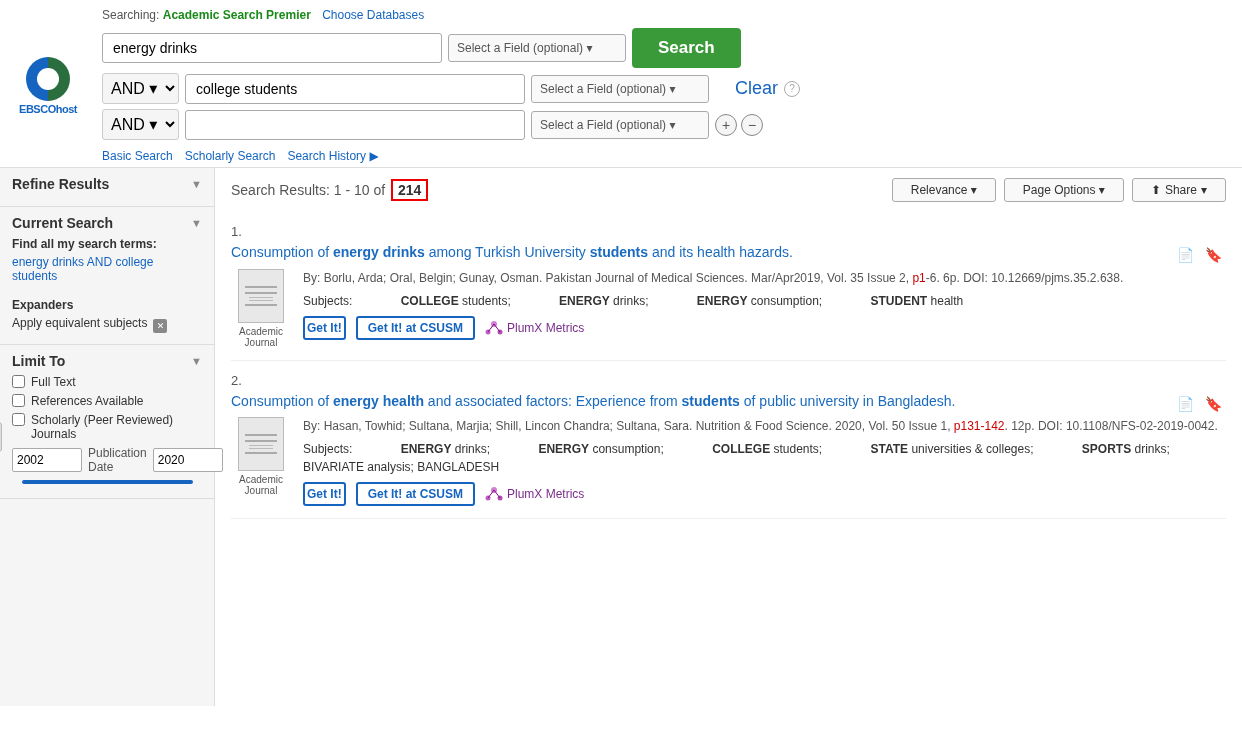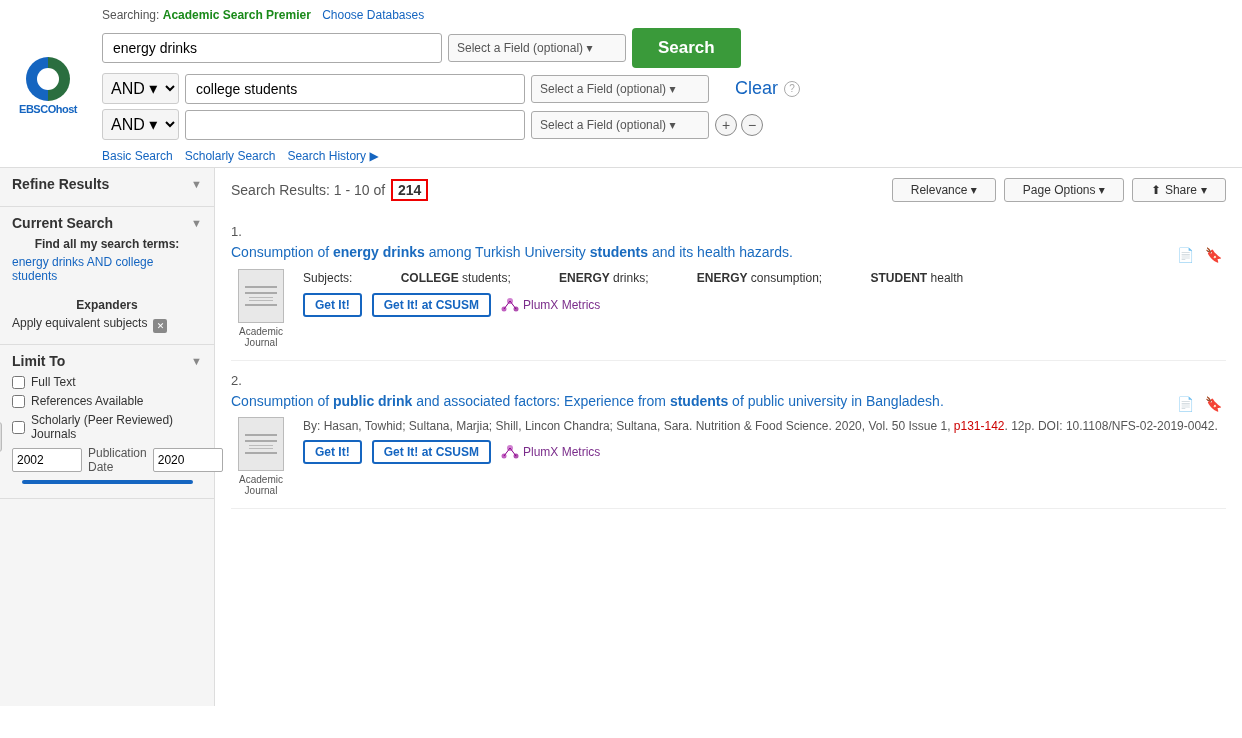--- a/index.html
+++ b/index.html
@@ -143,25 +143,25 @@
     }
     .sidebar-section {
       border-bottom: 1px solid #ddd;
       padding: 8px 12px;
     }
     .sidebar-title {
       display: flex; justify-content: space-between; align-items: center;
       font-size: 14px; font-weight: bold; color: #333; margin-bottom: 6px;
     }
     .sidebar-title .expand-icon { color: #888; font-size: 11px; cursor: pointer; }
-    .sidebar-subtitle { font-size: 12px; font-weight: bold; color: #333; margin-bottom: 4px; text-align: center; }
+    .sidebar-subtitle { font-size: 12px; font-weight: bold; color: #333; margin-bottom: 4px; }
     .sidebar-link { color: #1565c0; font-size: 12px; cursor: pointer; }
     .sidebar-expander-label { font-size: 12px; color: #333; margin-bottom: 6px; }
     .checkbox-row {
-      display: flex; align-items: center; gap: 6px; margin-bottom: 5px;
+      display: flex; align-items: flex-start; gap: 6px; margin-bottom: 5px;
     }
     .checkbox-row input[type=checkbox] { cursor: pointer; }
     .checkbox-label { font-size: 12px; color: #333; }
     .remove-icon {
       display: inline-flex; align-items: center; justify-content: center;
       width: 14px; height: 14px; background: #888; color: #fff;
       border-radius: 2px; font-size: 9px; cursor: pointer; margin-left: 2px;
     }
     .pub-date-row {
       display: flex; align-items: center; gap: 6px; margin-top: 4px;
@@ -231,21 +231,21 @@
     .journal-icon-img .line-sm { width: 24px; height: 1px; background: #bbb; margin: 1px 0; }
     .result-detail { flex: 1; }
     .result-meta { font-size: 12px; color: #555; margin-bottom: 5px; line-height: 1.5; }
     .result-meta a { color: #c00; text-decoration: none; }
     .result-subjects { font-size: 12px; color: #333; margin-bottom: 6px; line-height: 1.5; }
     .result-subjects strong { font-weight: bold; margin-left: 45px; }
     .result-actions { display: flex; align-items: center; gap: 10px; margin-top: 4px; }
     .get-it-btn {
       background: #fff; border: 2px solid #1565c0;
       color: #1565c0; font-size: 12px; font-weight: bold;
-      padding: 3px 10px; border-radius: 3px; cursor: pointer;
+      padding: 3px 2px; border-radius: 3px; cursor: pointer;
     }
     .get-it-csusm-btn {
       background: #fff; border: 2px solid #1565c0;
       color: #1565c0; font-size: 12px; font-weight: bold;
       padding: 3px 10px; border-radius: 3px; cursor: pointer;
     }
     .plumx-link {
       display: flex; align-items: center; gap: 4px;
       color: #7b2d8b; font-size: 12px; cursor: pointer; text-decoration: none;
     }
@@ -413,20 +413,23 @@
           <div class="journal-icon-img">
             <div class="line"></div>
             <div class="line"></div>
             <div class="line-sm"></div>
             <div class="line-sm"></div>
             <div class="line"></div>
           </div>
           <span>Academic Journal</span>
         </div>
         <div class="result-detail">
+          <div class="result-meta">
+            By: Borlu, Arda; Oral, Belgin; Gunay, Osman. Pakistan Journal of Medical Sciences. Mar/Apr2019, Vol. 35 Issue 2, <a>p1</a>-6. 6p. DOI: 10.12669/pjms.35.2.638.
+          </div>
           <div class="result-subjects">
             Subjects: <strong>COLLEGE</strong> students; <strong>ENERGY</strong> drinks; <strong>ENERGY</strong> consumption; <strong>STUDENT</strong> health
           </div>
           <div class="result-actions">
             <button class="get-it-btn">Get It!</button>
             <button class="get-it-csusm-btn">Get It! at CSUSM</button>
             <a class="plumx-link">
               <svg width="18" height="18" viewBox="0 0 18 18">
                 <circle cx="9" cy="5" r="3" fill="#d080d0"></circle>
                 <circle cx="3" cy="13" r="2.5" fill="#c060c0"></circle>
@@ -438,41 +441,44 @@
             </a>
           </div>
         </div>
       </div>
     </div>
 
     <div class="result-item">
       <div class="result-number">2.</div>
       <div style="display:flex;justify-content:space-between;align-items:flex-start;">
         <div class="result-title">
-          Consumption of <strong>public drink</strong> and associated factors: Experience from <strong>students</strong> of public university in Bangladesh.
+          Consumption of <strong>energy health</strong> and associated factors: Experience from <strong>students</strong> of public university in Bangladesh.
         </div>
         <div class="right-icons">
           <button class="result-icon-btn">📄</button>
           <button class="result-icon-btn">🔖</button>
         </div>
       </div>
       <div class="result-body">
         <div class="journal-icon">
           <div class="journal-icon-img">
             <div class="line"></div>
             <div class="line"></div>
             <div class="line-sm"></div>
             <div class="line-sm"></div>
             <div class="line"></div>
           </div>
           <span>Academic Journal</span>
         </div>
         <div class="result-detail">
           <div class="result-meta">
             By: Hasan, Towhid; Sultana, Marjia; Shill, Lincon Chandra; Sultana, Sara. Nutrition &amp; Food Science. 2020, Vol. 50 Issue 1, <a>p131-142</a>. 12p. DOI: 10.1108/NFS-02-2019-0042.
+          </div>
+          <div class="result-subjects">
+            Subjects: <strong>ENERGY</strong> drinks; <strong>ENERGY</strong> consumption; <strong>COLLEGE</strong> students; <strong>STATE</strong> universities &amp; colleges; <strong>SPORTS</strong> drinks; BIVARIATE analysis; BANGLADESH
           </div>
           <div class="result-actions">
             <button class="get-it-btn">Get It!</button>
             <button class="get-it-csusm-btn">Get It! at CSUSM</button>
             <a class="plumx-link">
               <svg width="18" height="18" viewBox="0 0 18 18">
                 <circle cx="9" cy="5" r="3" fill="#d080d0"></circle>
                 <circle cx="3" cy="13" r="2.5" fill="#c060c0"></circle>
                 <circle cx="15" cy="13" r="2.5" fill="#b050b0"></circle>
                 <line x1="9" y1="5" x2="3" y2="13" stroke="#8b008b" stroke-width="1"></line>

